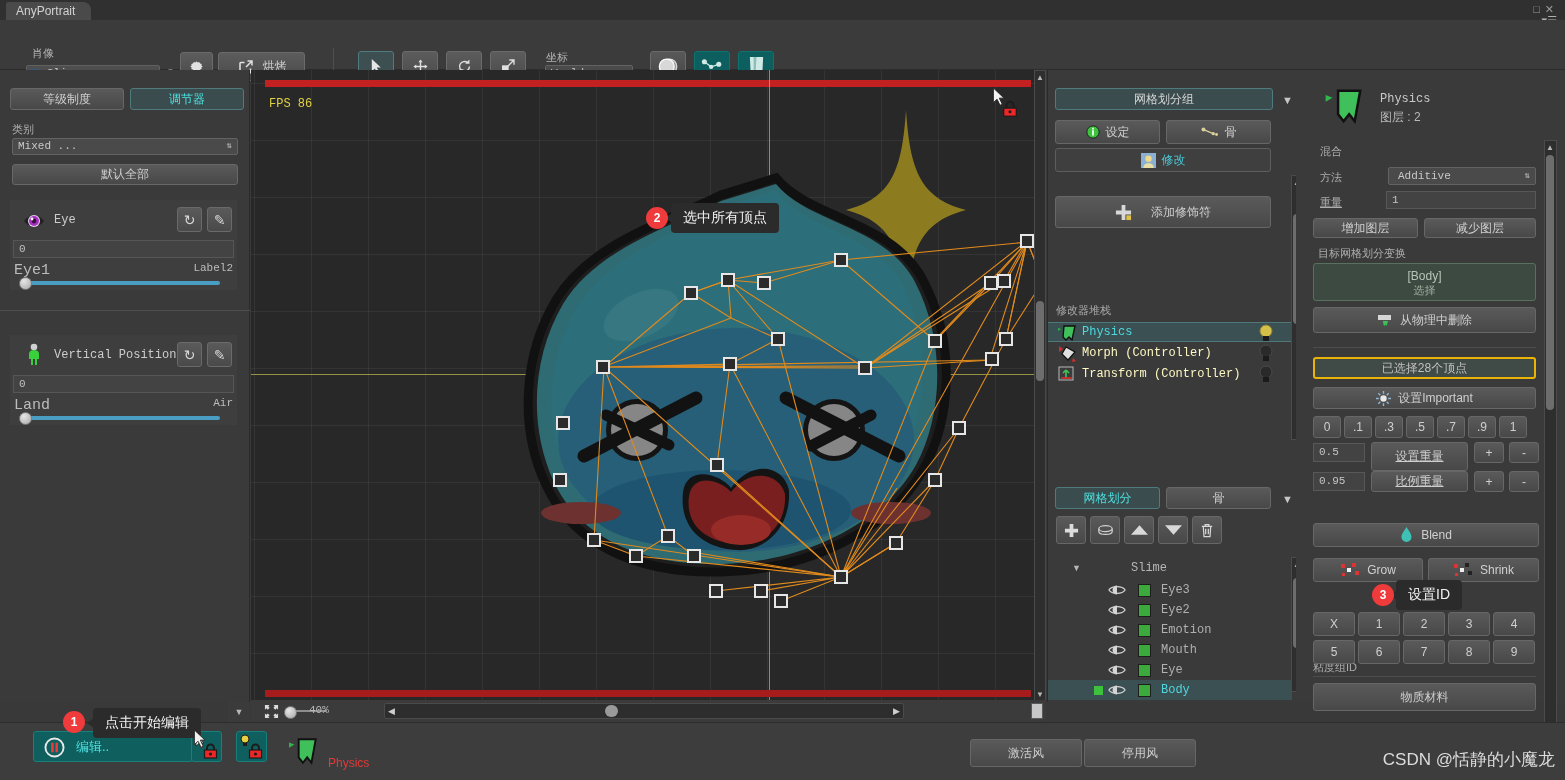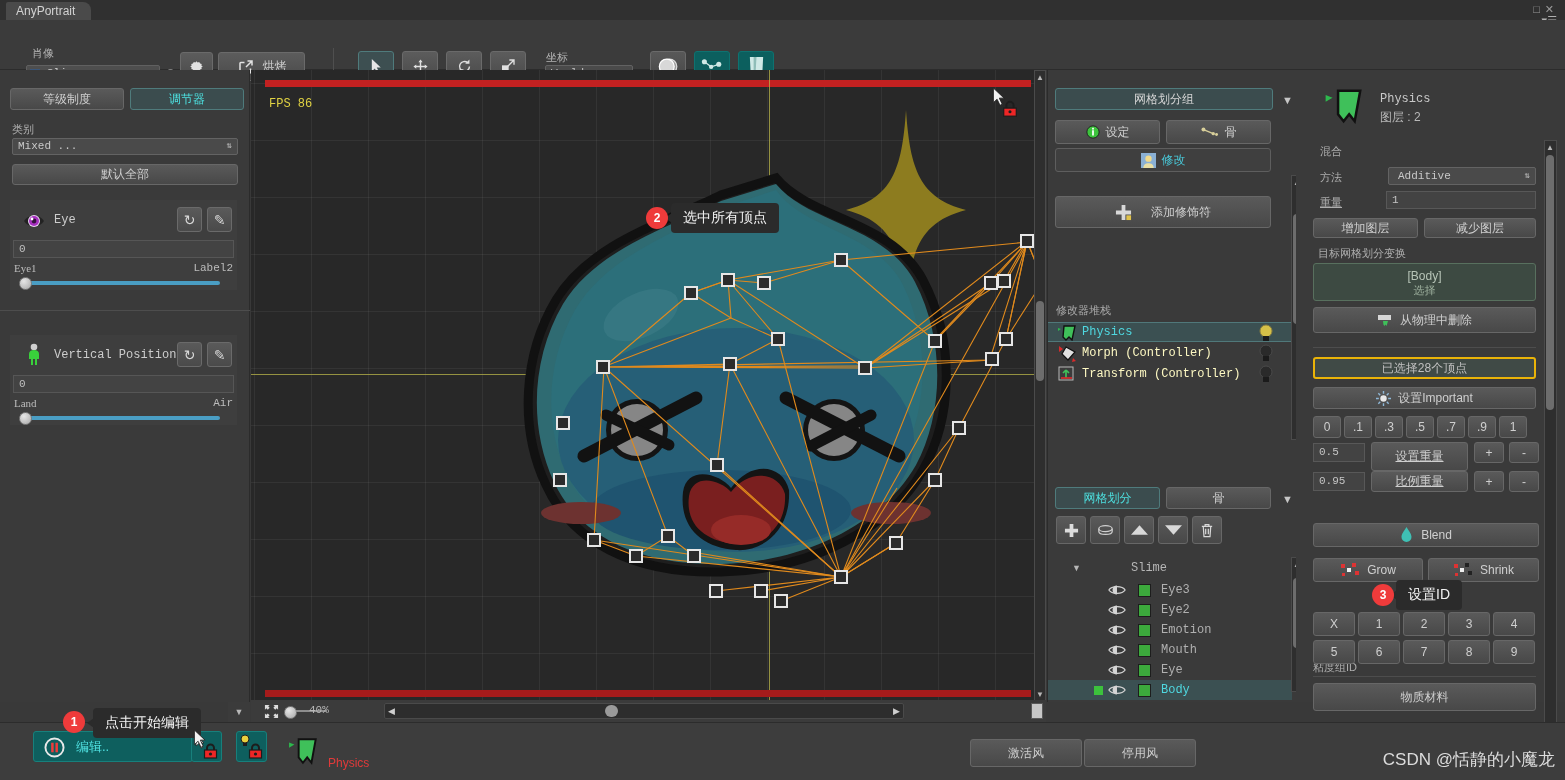--- a/index.html
+++ b/index.html
@@ -89,21 +89,21 @@
   .param-card { position:absolute; left:10px; width:227px; background:#3e3e3e; }
   .param-icon { position:absolute; left:12px; top:8px; width:24px; height:24px; }
   .param-title { position:absolute; left:44px; top:13px; font-size:12px; color:#cdcdcd;
                  font-family:"Liberation Mono", monospace;}
   .icon-sq { position:absolute; width:25px; height:25px; background:linear-gradient(#5a5a5a,#4a4a4a);
              border:1px solid #6a6a6a; border-radius:3px; display:flex;align-items:center;justify-content:center;
              color:#d8d8d8; font-size:14px; }
   .num-field { position:absolute; height:18px; background:#434343; border:1px solid #565656;
                color:#c0c0c0; font-size:11px; line-height:16px; padding-left:5px;
                font-family:"Liberation Mono", monospace;}
-  .sl-left { position:absolute; left:0; font-size:11px; color:#bcbcbc; font-family:Liberation Serif, serif;}
+  .sl-left { position:absolute; left:0; font-size:15px; color:#bcbcbc; font-family:Liberation Mono, monospace;}
   .sl-right{ position:absolute; right:0; font-size:11px; color:#bcbcbc; font-family:"Liberation Mono", monospace;}
   .sl-track { position:absolute; height:4px; background:#4a9ec4; border-radius:2px; }
   .sl-knob { position:absolute; width:13px; height:13px; border-radius:50%;
              background:radial-gradient(circle at 35% 30%, #e6e6e6, #a8a8a8); border:1px solid #7d7d7d;}
   .divider-h { position:absolute; height:1px; background:#4d4d4d; }
 
   
   .viewport { position:absolute; left:251px; top:70px; width:795px; height:632px;
               background:#282828; overflow:hidden; }
   .grid { position:absolute; inset:0;

